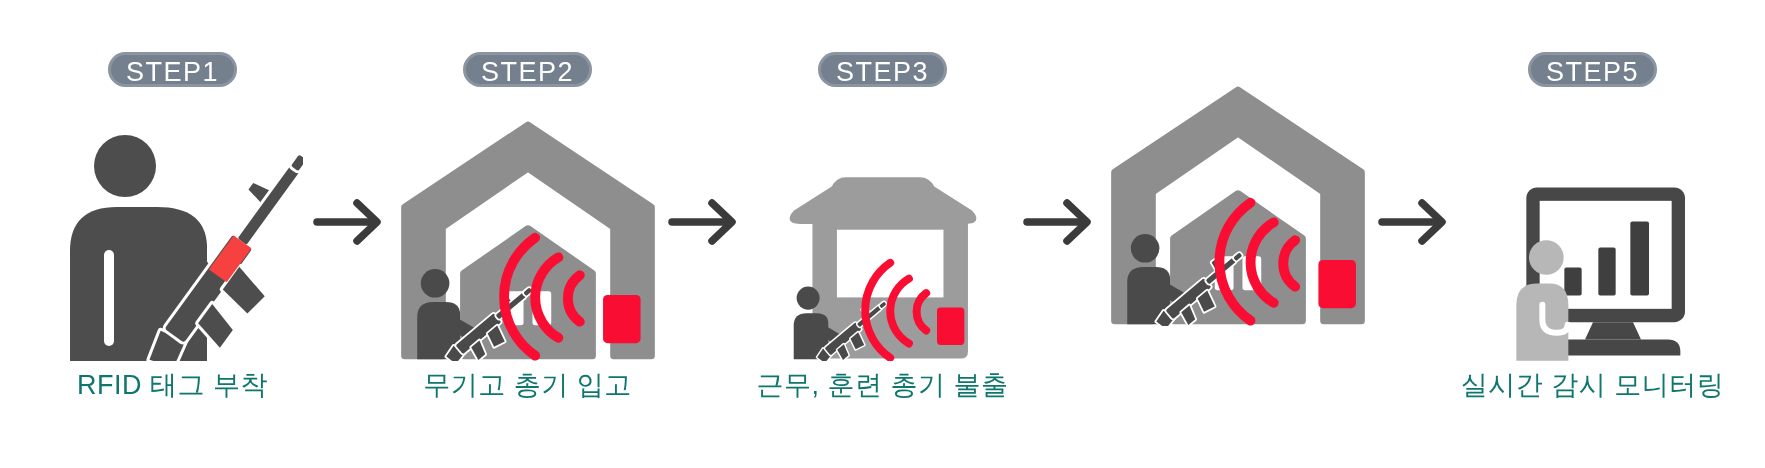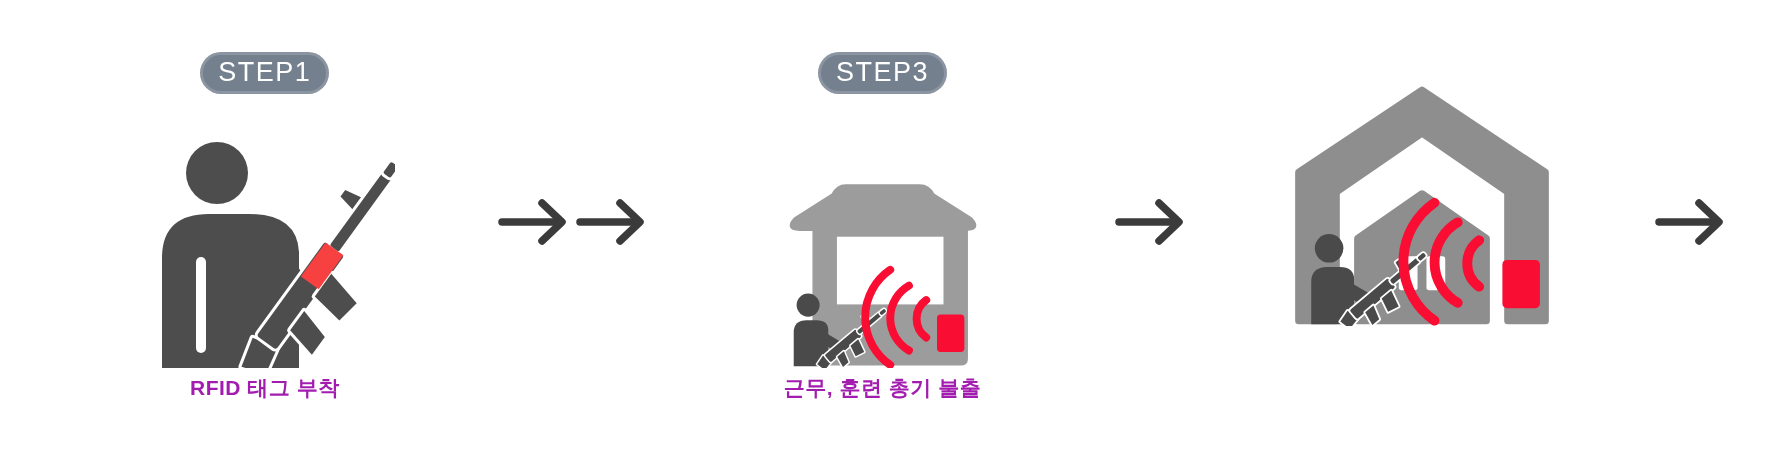--- a/index.html
+++ b/index.html
@@ -9,29 +9,29 @@
     display:flex;flex-direction:row;align-items:stretch;
     padding:0 34px;box-sizing:border-box;overflow:hidden;
   }
   .step{
     flex:1;display:flex;flex-direction:column;align-items:center;
     padding-top:52px;min-width:0;
   }
   .badge{
     display:inline-block;background:#75808F;color:#ffffff;
     font-size:27px;font-weight:400;letter-spacing:1.5px;line-height:1;
-    padding:7px 18px 8px 18px;border-radius:21px;
+    padding:7px 18px 1px 18px;border-radius:21px;
     box-shadow:inset 0 0 0 3px rgba(255,255,255,0.16);
     white-space:nowrap;
   }
   .icon-wrap{
     height:268px;margin-top:6px;display:flex;align-items:flex-end;justify-content:center;
   }
   .label{
-    margin-top:6px;font-weight:bold;font-size:21px;color:#a21caf;
+    margin-top:6px;font-weight:normal;font-size:27px;color:#0f766e;
     letter-spacing:0.5px;white-space:nowrap;text-align:center;
   }
   .arrowbox{
     width:78px;flex:0 0 78px;display:flex;justify-content:center;align-items:flex-start;
     padding-top:192px;
   }
   svg{display:block;}
 </style>
 </head>
 <body>
@@ -87,20 +87,35 @@
     <div class="label">RFID 태그 부착</div>
   </div>
 
   <div class="arrowbox">
     <svg width="78" height="60" viewBox="0 0 78 60">
       <path d="M6 30 H62" stroke="#3B3B3B" stroke-width="7.5" stroke-linecap="round" fill="none"></path>
       <path d="M46 11 L66 30 L46 49" stroke="#3B3B3B" stroke-width="7.5" stroke-linecap="round" stroke-linejoin="round" fill="none"></path>
     </svg>
   </div>
 
+  <div class="step">
+    <div class="badge">STEP2</div>
+    <div class="icon-wrap">
+      <svg width="268" height="243" viewBox="0 0 300 272">
+        <path d="M150 8 L288 100 L288 266 L246 266 L246 122 L150 56 L54 122 L54 266 L12 266 L12 100 Z" fill="#8E8E8E" stroke="#8E8E8E" stroke-width="8" stroke-linejoin="round"></path>
+        <path d="M150 124 L222 174 V266 H78 V174 Z" fill="#8E8E8E" stroke="#8E8E8E" stroke-width="8" stroke-linejoin="round"></path>
+        <rect x="124" y="194" width="21" height="38" rx="3" fill="#FFFFFF"></rect>
+        <rect x="155" y="194" width="21" height="38" rx="3" fill="#FFFFFF"></rect>
+        <rect x="234" y="198" width="42" height="54" rx="5" fill="#F90D33"></rect>
+        <use href="#soldier-mini" transform="translate(16,168)"></use>
+        <use href="#rfid-waves" transform="translate(120,134)"></use>
+      </svg>
+    </div>
+    <div class="label">무기고 총기 입고</div>
+  </div>
 
   <div class="arrowbox">
     <svg width="78" height="60" viewBox="0 0 78 60">
       <path d="M6 30 H62" stroke="#3B3B3B" stroke-width="7.5" stroke-linecap="round" fill="none"></path>
       <path d="M46 11 L66 30 L46 49" stroke="#3B3B3B" stroke-width="7.5" stroke-linecap="round" stroke-linejoin="round" fill="none"></path>
     </svg>
   </div>
 
   <div class="step">
     <div class="badge">STEP3</div>
@@ -138,14 +153,38 @@
     </div>
   </div>
 
   <div class="arrowbox">
     <svg width="78" height="60" viewBox="0 0 78 60">
       <path d="M6 30 H62" stroke="#3B3B3B" stroke-width="7.5" stroke-linecap="round" fill="none"></path>
       <path d="M46 11 L66 30 L46 49" stroke="#3B3B3B" stroke-width="7.5" stroke-linecap="round" stroke-linejoin="round" fill="none"></path>
     </svg>
   </div>
 
+  <div class="step">
+    <div class="badge">STEP5</div>
+    <div class="icon-wrap">
+      <svg width="200" height="187" viewBox="0 0 300 280">
+        <g>
+          <rect x="50" y="20" width="238" height="202" rx="16" fill="#474747"></rect>
+          <rect x="70" y="40" width="198" height="162" fill="#FFFFFF"></rect>
+          <polygon points="150,222 210,222 222,248 138,248" fill="#474747"></polygon>
+          <path d="M112 248 H262 Q281 248 281 266 V272 H100 V260 Q100 248 112 248 Z" fill="#474747"></path>
+        </g>
+        <g fill="#3F3F3F">
+          <rect x="107" y="140" width="26" height="42" rx="3"></rect>
+          <rect x="158" y="110" width="26" height="72" rx="3"></rect>
+          <rect x="206" y="71" width="28" height="111" rx="3"></rect>
+        </g>
+        <g>
+          <circle cx="80" cy="125" r="26" fill="#B7B7B7"></circle>
+          <path d="M35 280 V196 Q35 164 66 164 H84 Q113 164 113 196 V280 Z" fill="#B7B7B7"></path>
+          <path d="M74 196 V218 Q74 238 96 238 Q112 238 112 226" stroke="#FFFFFF" stroke-width="9" stroke-linecap="round" fill="none"></path>
+        </g>
+      </svg>
+    </div>
+    <div class="label">실시간 감시 모니터링</div>
+  </div>
 
 </div>
 
 </body></html>

